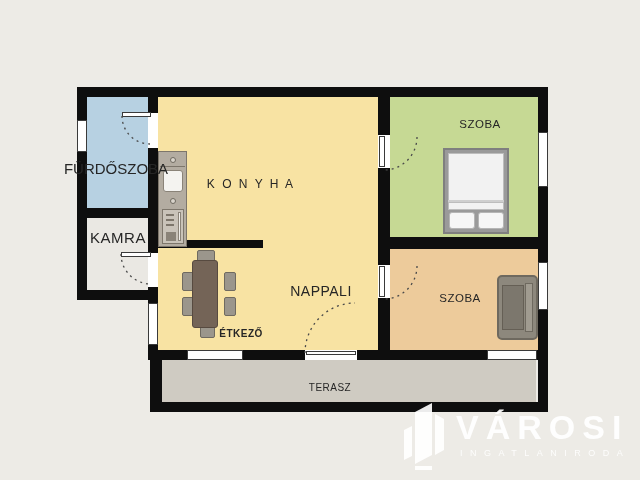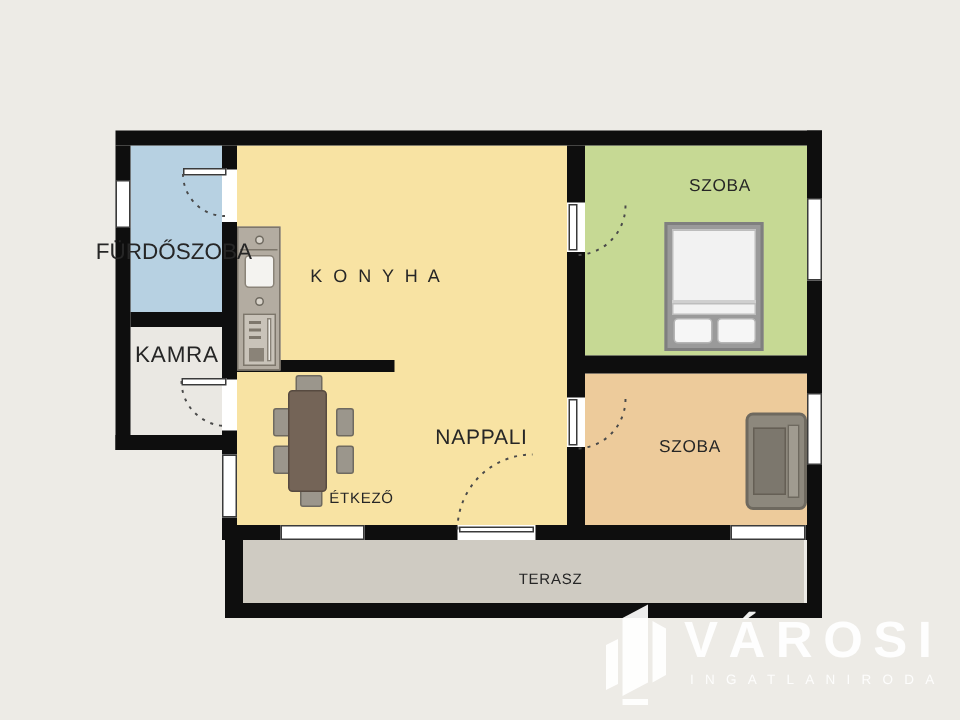--- a/index.html
+++ b/index.html
@@ -134,25 +134,25 @@
   </div>
 
   <div class="sofa" style="left:497px;top:275px;width:41px;height:65px;">
     <div class="seat"></div>
     <div class="back"></div>
   </div>
 
   <div class="room-label" style="left:116px;top:168px;font-size:15px;letter-spacing:0;">FÜRDŐSZOBA</div>
   <div class="room-label" style="left:118px;top:237px;font-size:15px;">KAMRA</div>
   <div class="room-label" style="left:251px;top:184px;font-size:12px;letter-spacing:2px;">K O N Y H A</div>
-  <div class="room-label" style="left:241px;top:333px;font-size:10px;">ÉTKEZŐ</div>
+  <div class="room-label" style="left:241px;top:333px;font-size:10px;font-weight:bold;">ÉTKEZŐ</div>
   <div class="room-label" style="left:321px;top:291px;font-size:14px;">NAPPALI</div>
   <div class="room-label" style="left:480px;top:124px;font-size:11.5px;">SZOBA</div>
   <div class="room-label" style="left:460px;top:298px;font-size:11.5px;">SZOBA</div>
-  <div class="room-label" style="left:330px;top:387px;font-size:10px;margin-left:37px;">TERASZ</div>
+  <div class="room-label" style="left:330px;top:387px;font-size:10px;">TERASZ</div>
 
 </div>
 
 <div class="watermark">
   <svg style="position:absolute;left:402px;top:400px;" width="50" height="72" viewBox="0 0 50 72">
     <g fill="rgba(255,255,255,0.92)">
       <polygon points="2,30 10,26 10,56 2,60"></polygon>
       <polygon points="13,12 30,3 30,55 13,64"></polygon>
       <polygon points="33,14 42,19 42,50 33,55"></polygon>
       <rect x="13" y="66" width="17" height="4"></rect>

